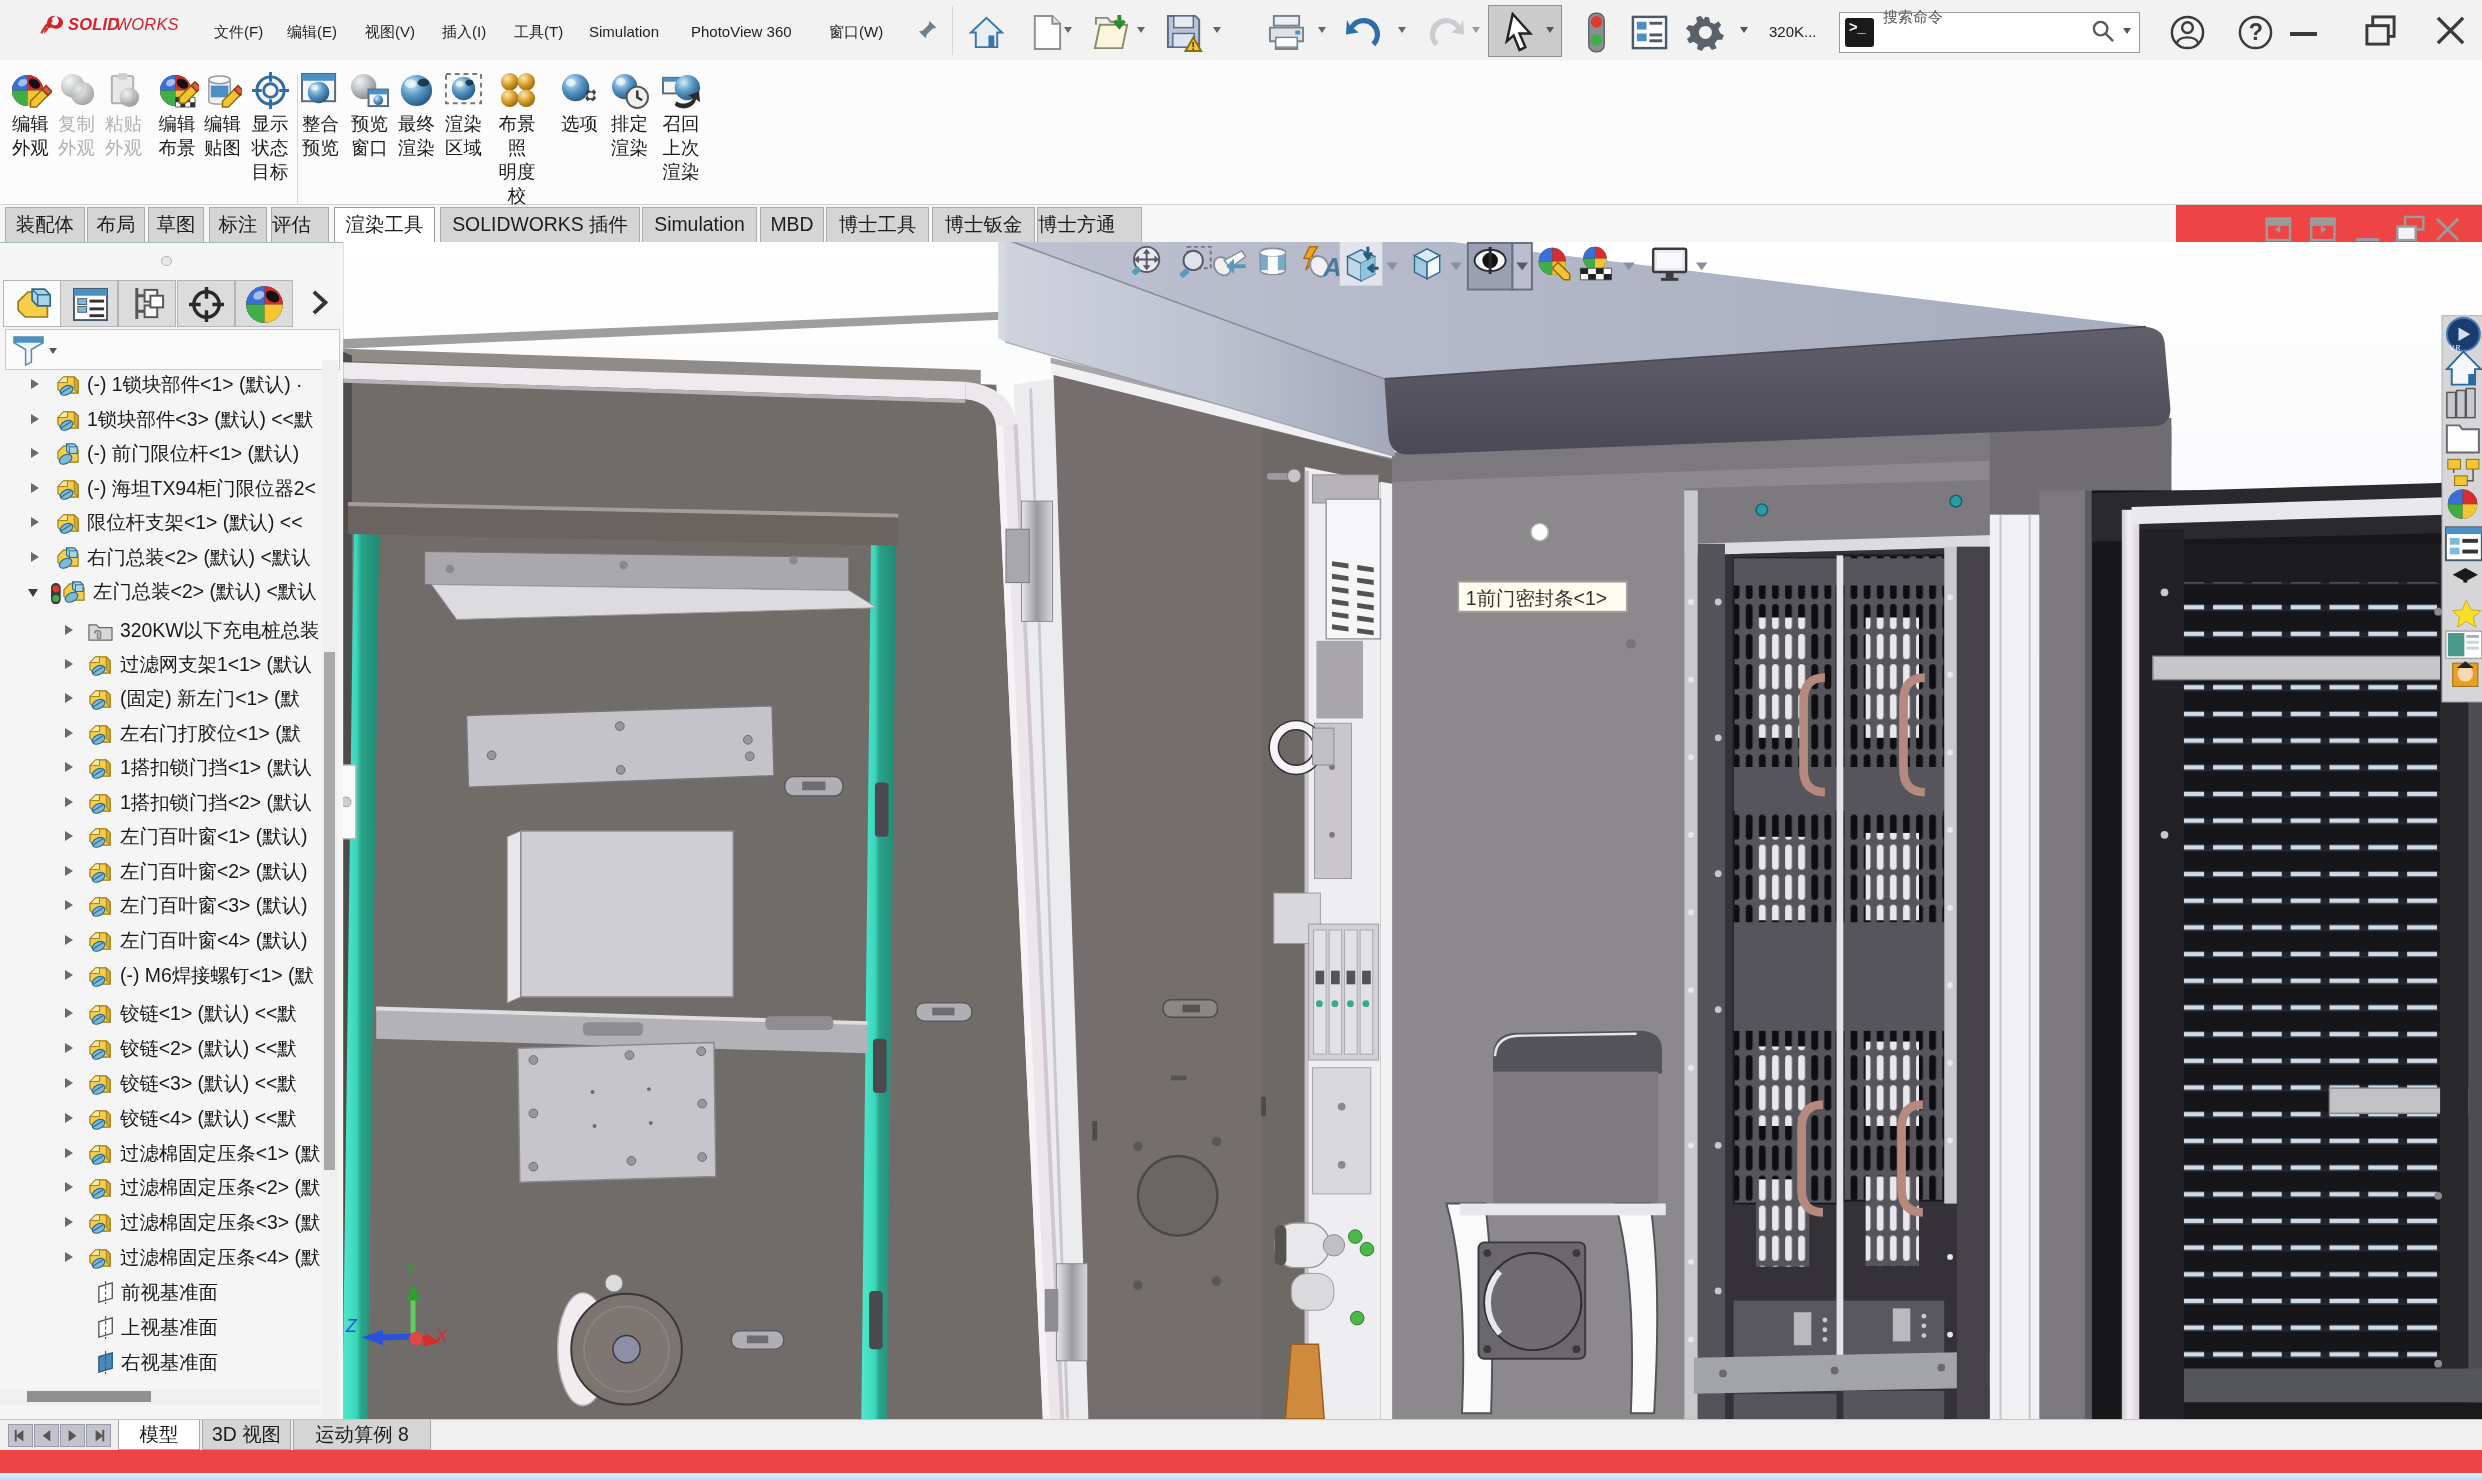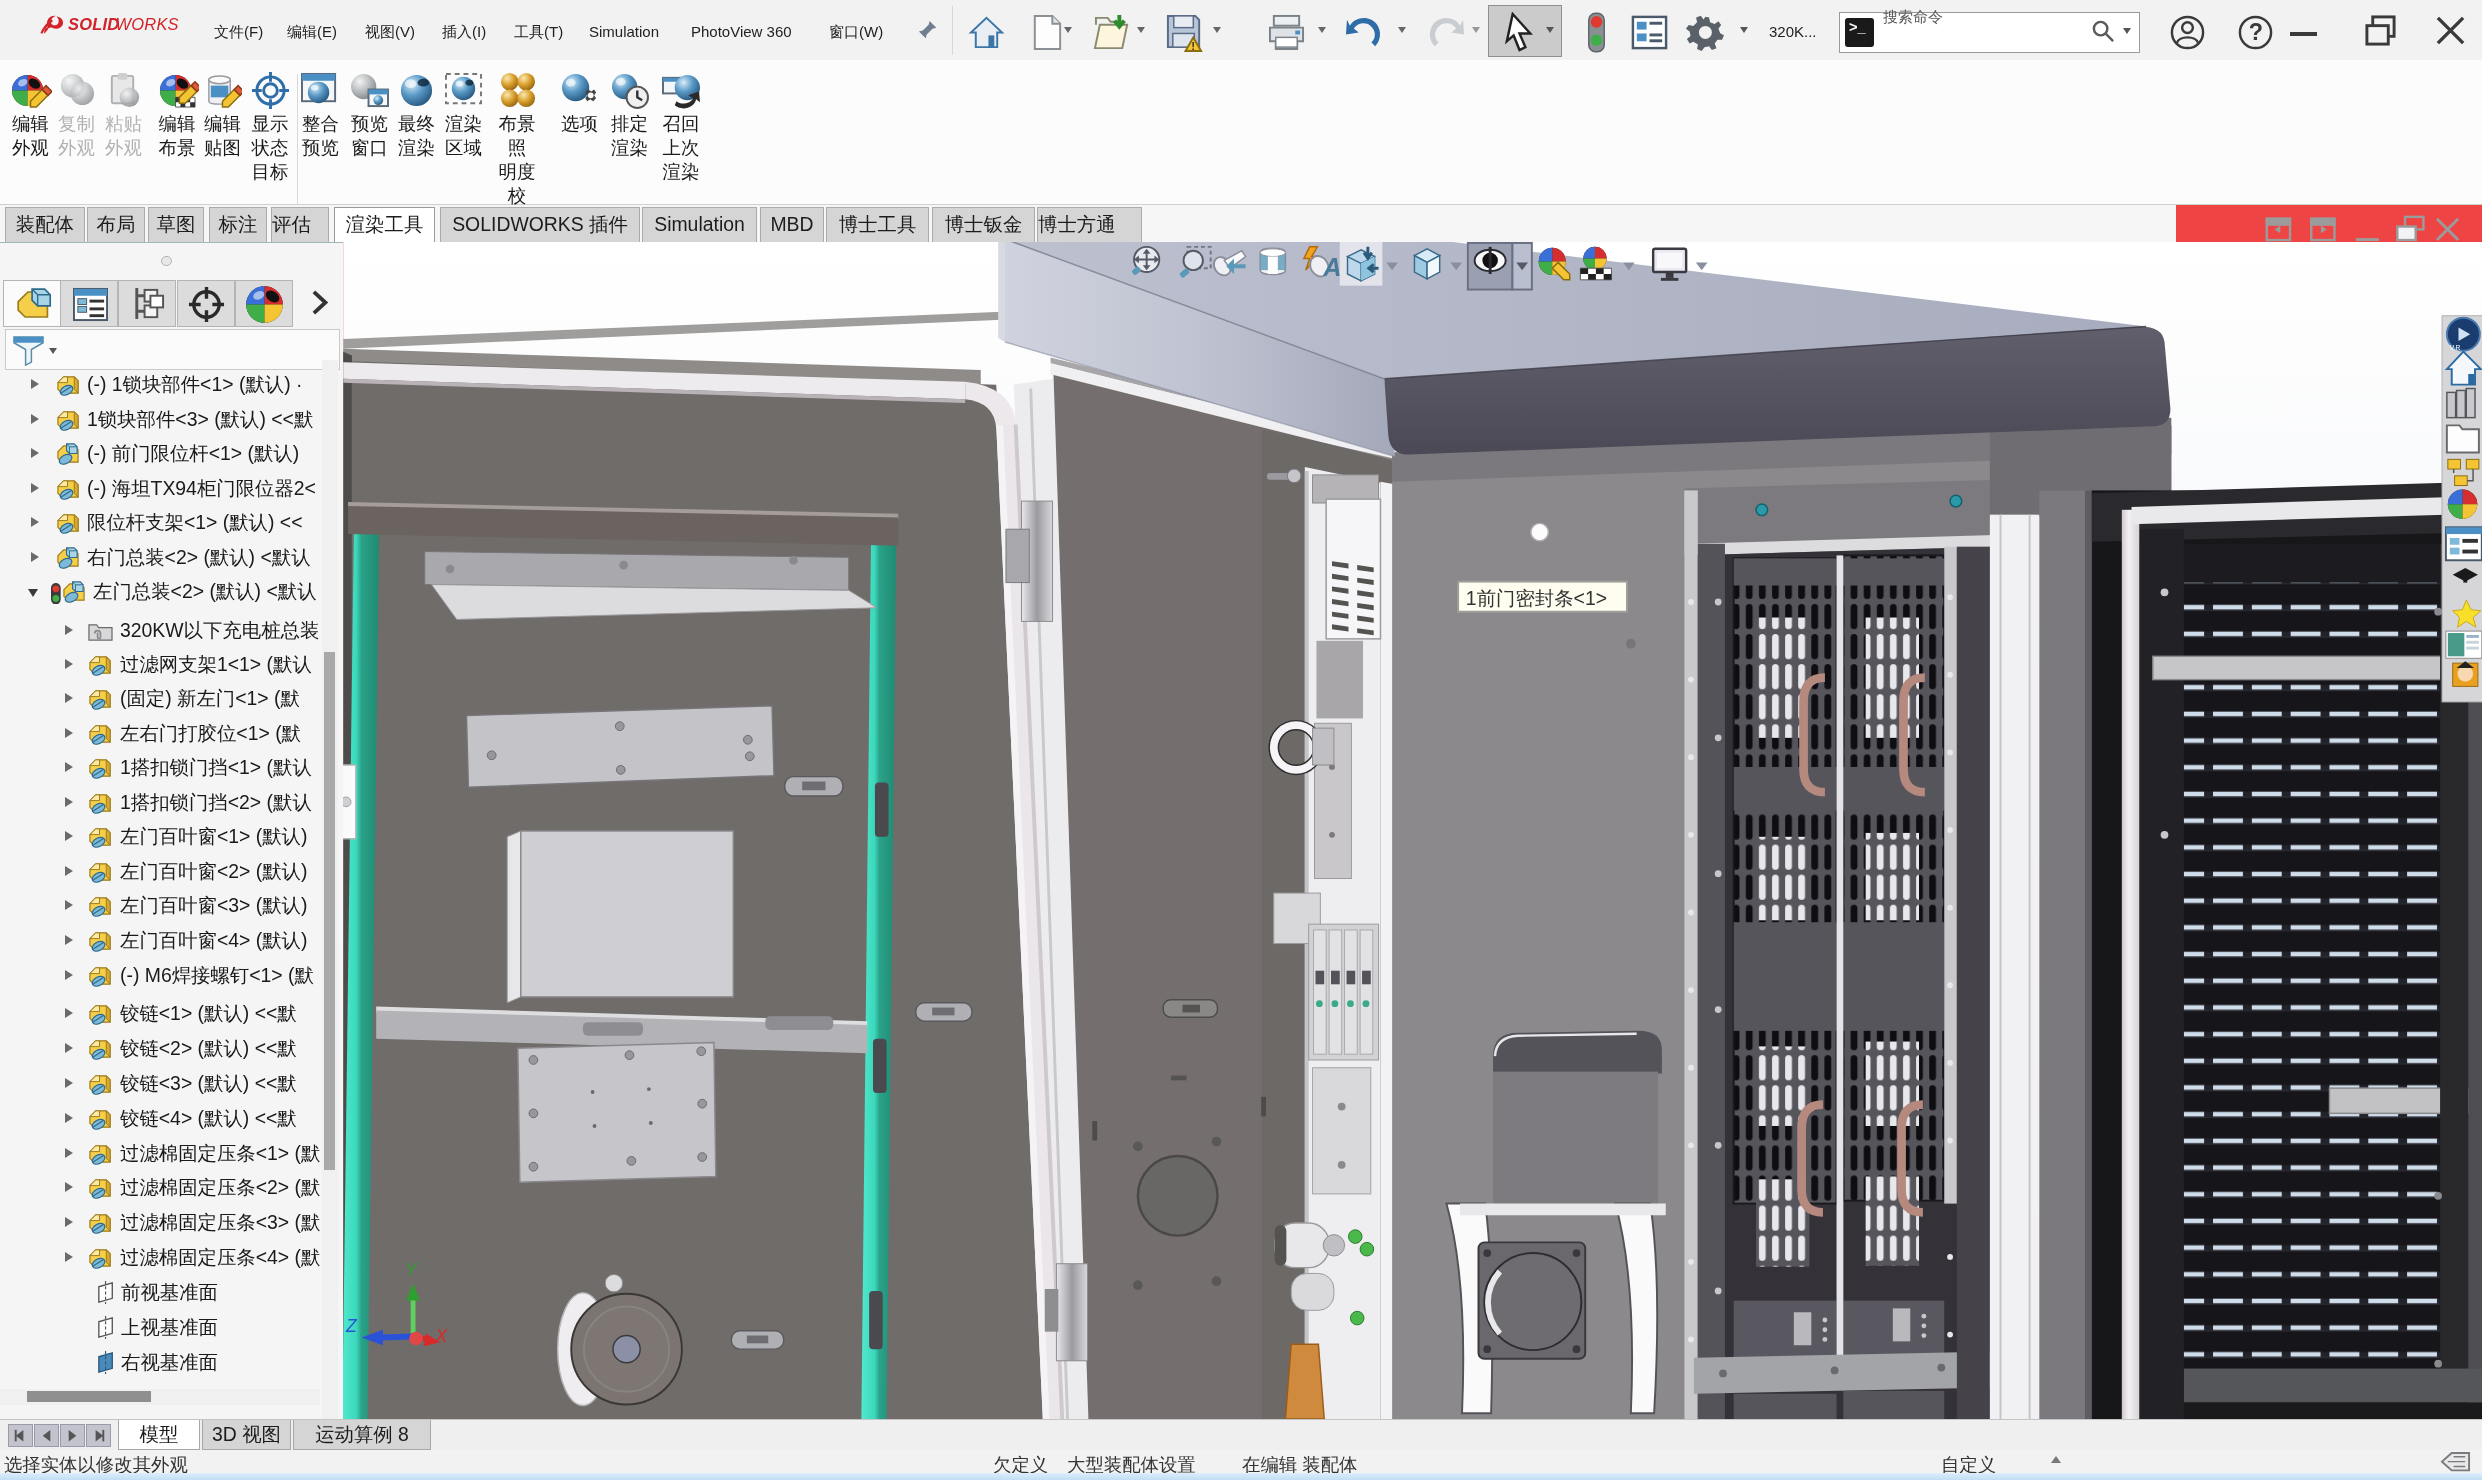--- a/index.html
+++ b/index.html
@@ -1067,28 +1067,16 @@
           <path d="M16 11 L8 5 L8 17 Z" fill="#555"></path>
         </svg></div>
   <div class="navbtn" style="left:86px"><svg width="23" height="21.3" viewBox="0 0 24 22">
           <path d="M17 11 L9 5 L9 17 Z" fill="#555"></path>
           <rect x="16" y="5" width="2" height="12" fill="#555"></rect>
         </svg></div>
   <div class="btab active" style="left:118px;width:82px;text-align:center;padding:0">模型</div>
   <div class="btab" style="left:202px;width:89px;text-align:center;padding:0">3D 视图</div>
   <div class="btab" style="left:293px;width:138px;text-align:center;padding:0">运动算例 8</div>
 </div>
-<div id="statusbar">
-  <div style="position:absolute;left:3.9px;top:1.9px">选择实体以修改其外观</div>
-  <div style="position:absolute;left:993px;top:1.9px">欠定义</div>
-  <div style="position:absolute;left:1067px;top:1.9px">大型装配体设置</div>
-  <div style="position:absolute;left:1242px;top:1.9px">在编辑 装配体</div>
-  <div style="position:absolute;left:1941px;top:1.9px">自定义</div>
-  <div style="position:absolute;left:2051px;top:5.8px;border-bottom:7.8px solid #777;border-left:5.8px solid transparent;border-right:5.8px solid transparent"></div>
-  <svg style="position:absolute;left:2440px;top:1px" width="33" height="21.3" viewBox="0 0 34 22">
-        <path d="M2 11 L12 2 L30 2 L30 20 L12 20 Z" fill="#e8e8ea" stroke="#7a7a7e" stroke-width="2"></path>
-        <path d="M8 11 L26 11 M14 6 L26 6 M14 16 L26 16" stroke="#7a7a7e" stroke-width="1.5"></path>
-      </svg>
+<div id="bluestrip"></div>
+
 </div>
-<div id="bluestrip"></div>
-
-</div>
 
 
 </body></html>

